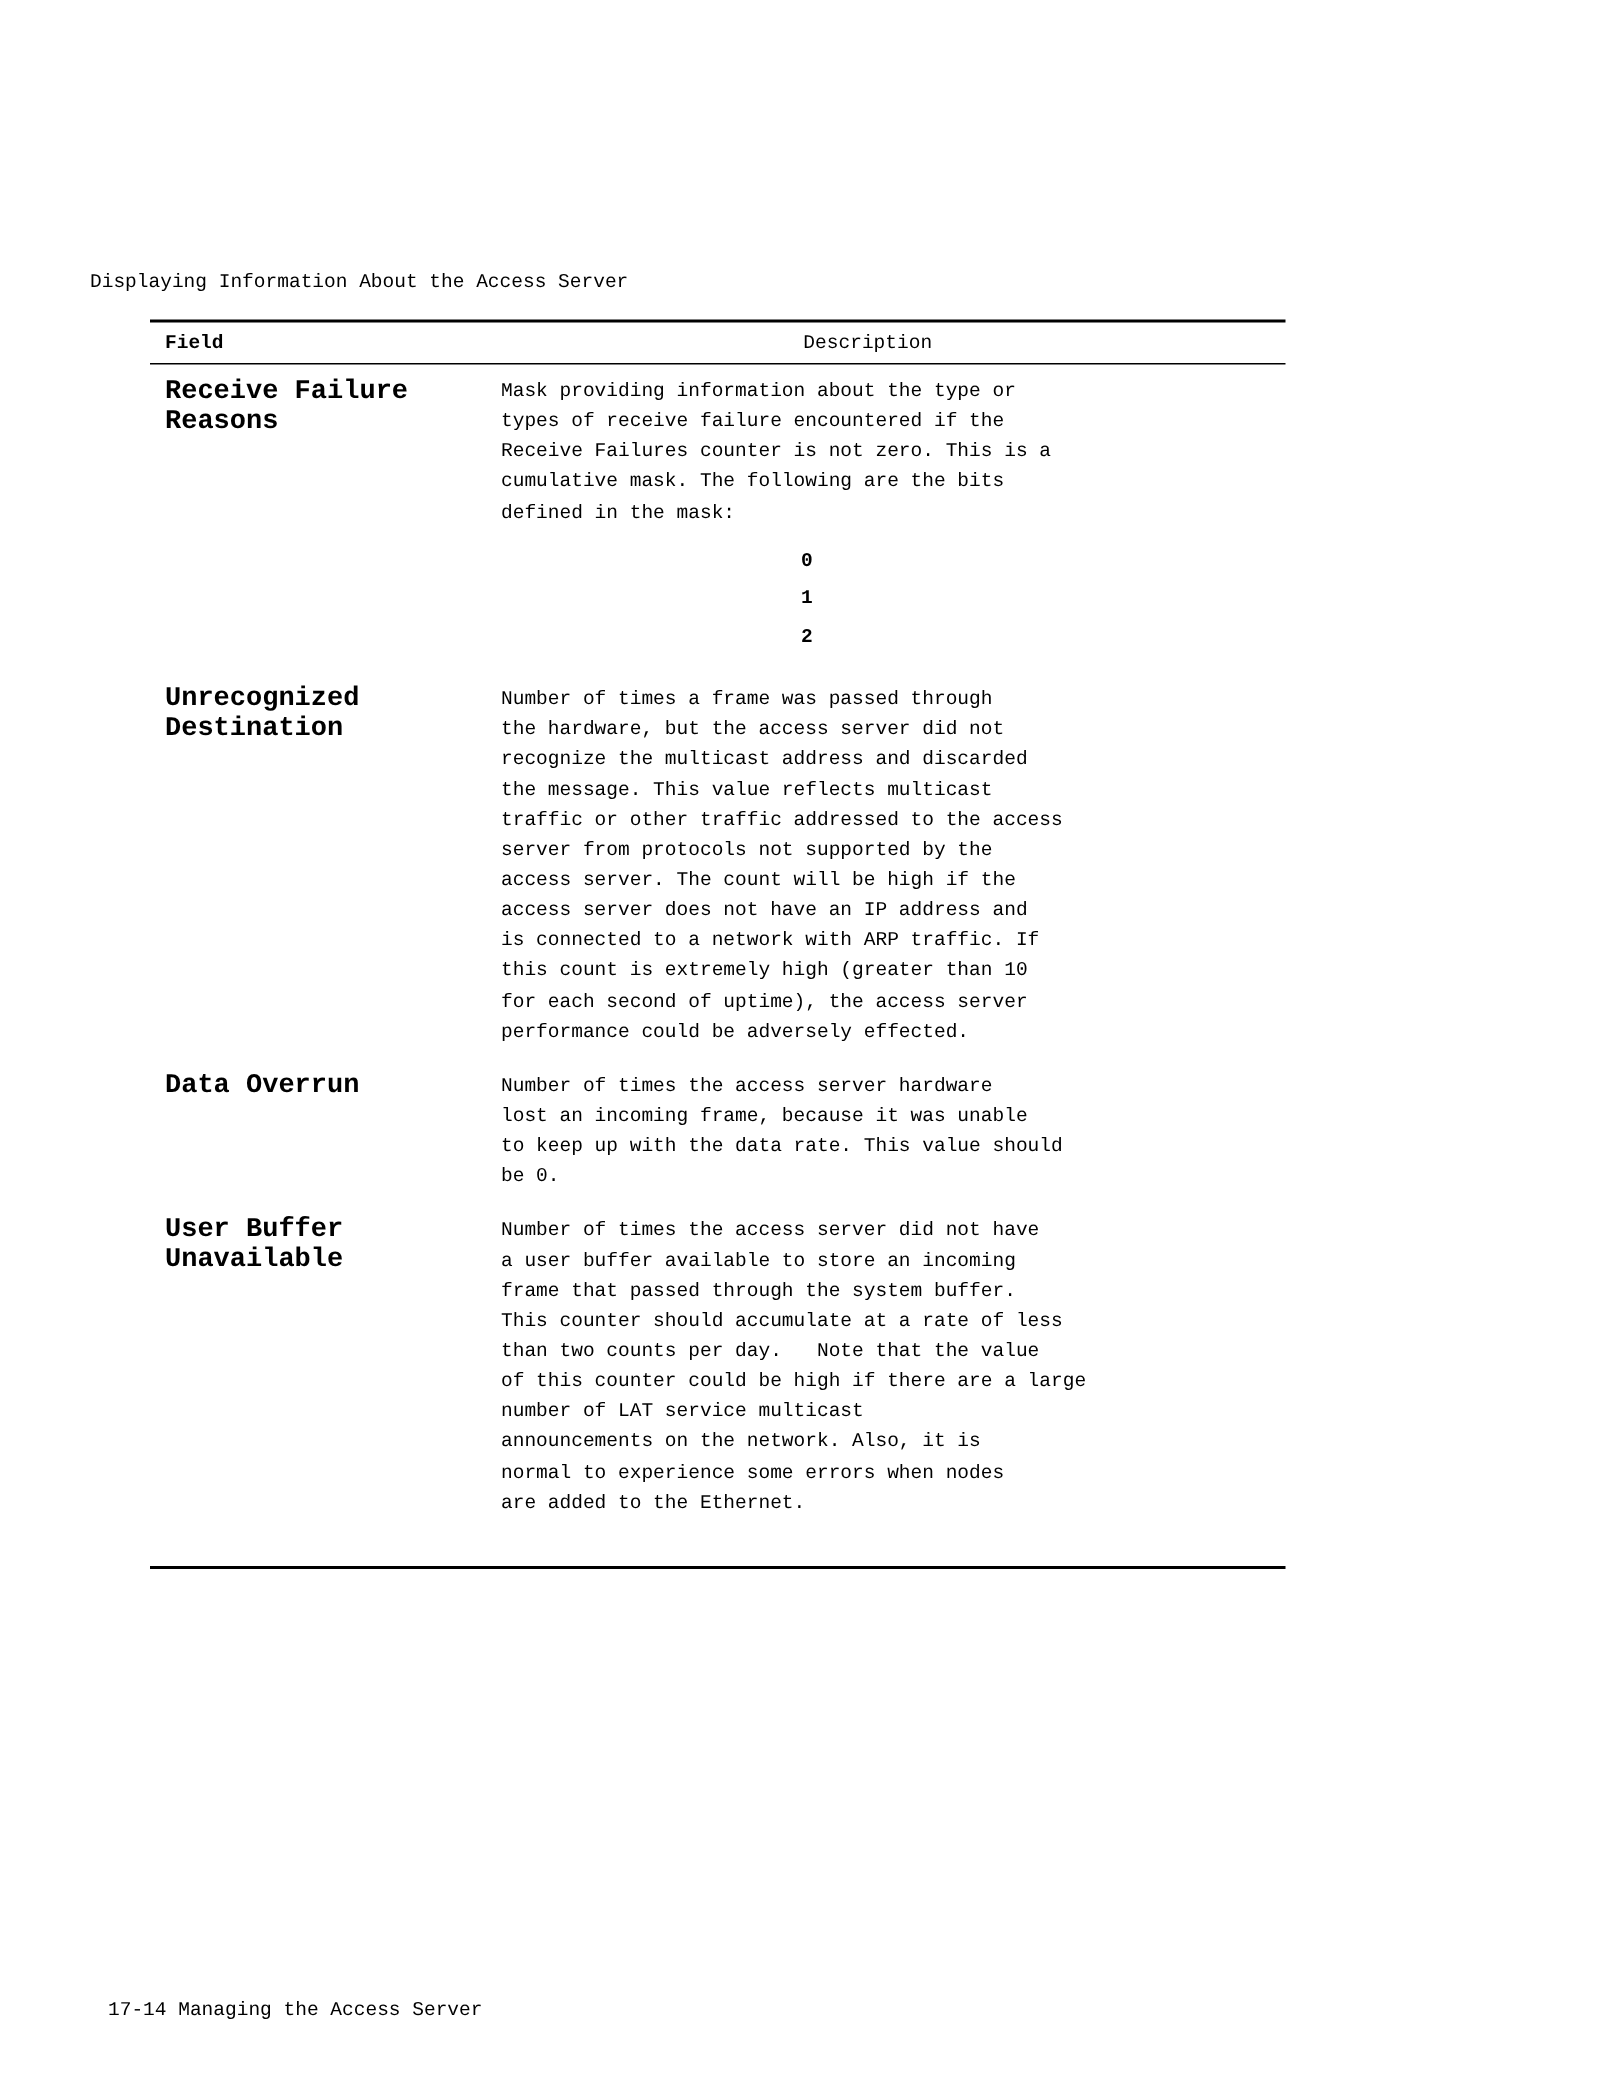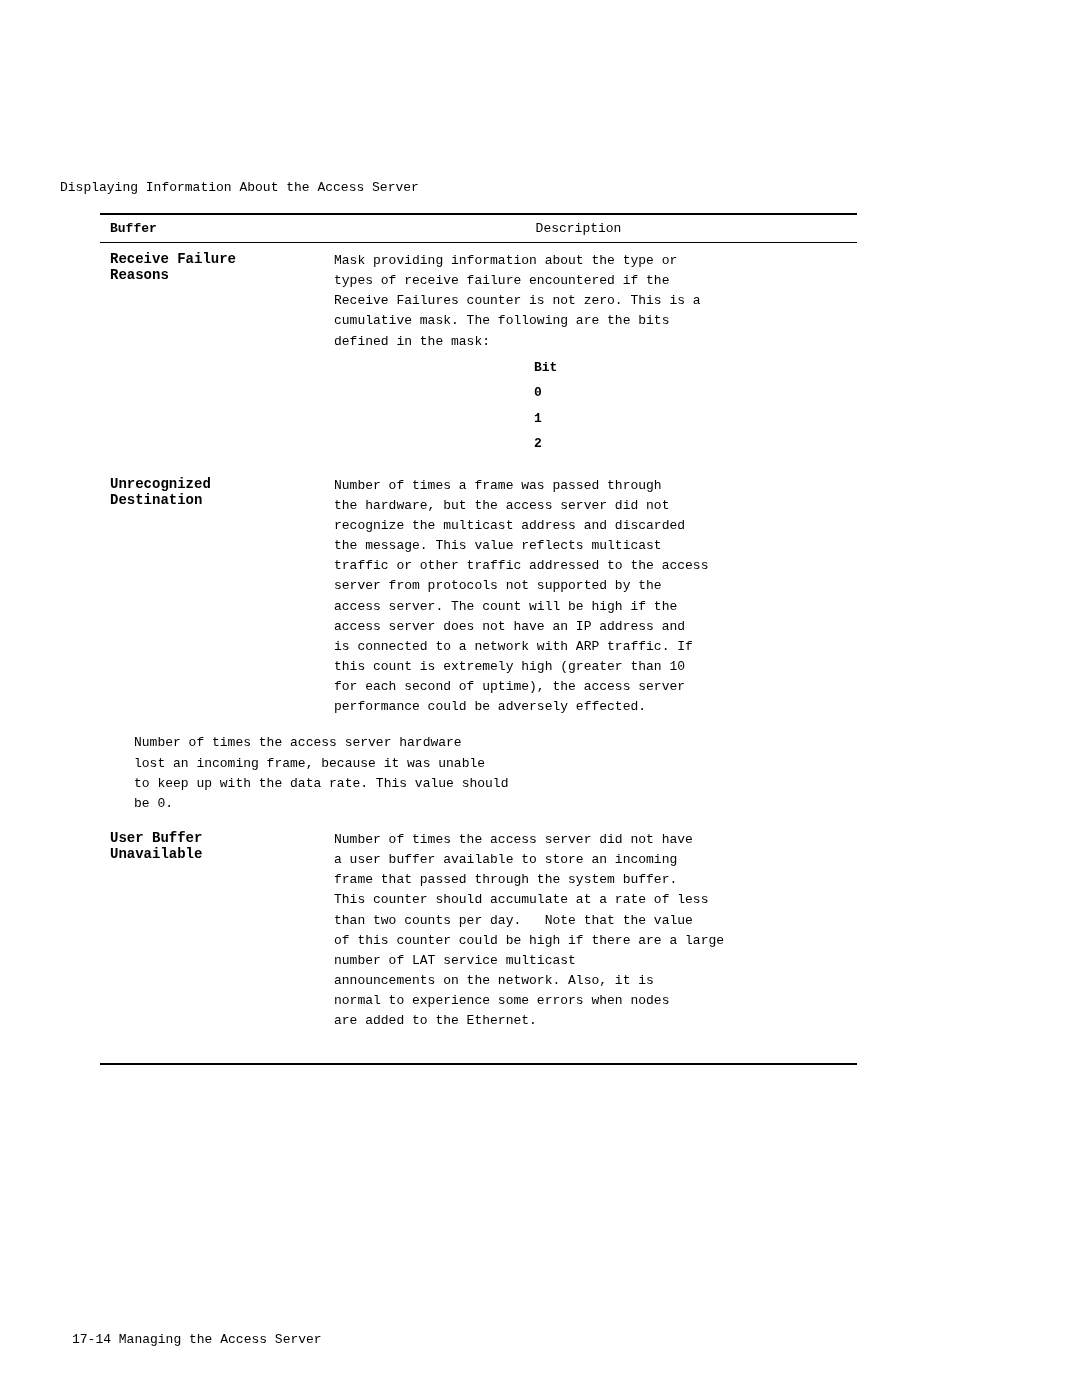--- a/index.html
+++ b/index.html
@@ -69,21 +69,21 @@
       display: flex;
       margin-bottom: 16px;
     }
 
     .field-cell {
       width: 200px;
       font-weight: bold;
       padding-left: 10px;
       padding-top: 0;
       flex-shrink: 0;
-      font-size: 14px;
+      font-size: 18px;
     }
 
     .desc-cell {
       flex: 1;
       font-size: 13px;
       line-height: 1.5;
       margin-left: 34px;
     }
 
     .desc-cell p {
@@ -127,40 +127,39 @@
 
 <div class="page-container">
 
   <div class="page-header-title">Displaying Information About the Access Server</div>
 
   <div class="table-wrapper">
 
     <div class="table-top-border"></div>
 
     <div class="table-header-row">
-      <div class="col-field">Buffer</div>
+      <div class="col-field">Field</div>
       <div class="col-description">Description</div>
     </div>
 
     <div class="table-body">
 
       <div class="table-row">
         <div class="field-cell">
           <span>Receive Failure Reasons</span>
         </div>
         <div class="desc-cell">
           <p>Mask providing information about the type or<br>
           types of receive failure encountered if the<br>
           Receive Failures counter is not zero. This is a<br>
           cumulative mask. The following are the bits<br>
           defined in the mask:</p>
           <div class="bit-section">
             <div class="bit-row">
               <div class="bit-label-col"></div>
-              <div class="bit-value"><strong>Bit</strong></div>
             </div>
             <div class="bit-row">
               <div class="bit-label-col"></div>
               <div class="bit-value"><strong>0</strong></div>
             </div>
             <div class="bit-row">
               <div class="bit-label-col"></div>
               <div class="bit-value"><strong>1</strong></div>
             </div>
             <div class="bit-row">
@@ -185,20 +184,23 @@
           access server. The count will be high if the<br>
           access server does not have an IP address and<br>
           is connected to a network with ARP traffic. If<br>
           this count is extremely high (greater than 10<br>
           for each second of uptime), the access server<br>
           performance could be adversely effected.</p>
         </div>
       </div>
 
       <div class="table-row">
+        <div class="field-cell">
+          <span>Data Overrun</span>
+        </div>
         <div class="desc-cell">
           <p>Number of times the access server hardware<br>
           lost an incoming frame, because it was unable<br>
           to keep up with the data rate. This value should<br>
           be 0.</p>
         </div>
       </div>
 
       <div class="table-row">
         <div class="field-cell">

